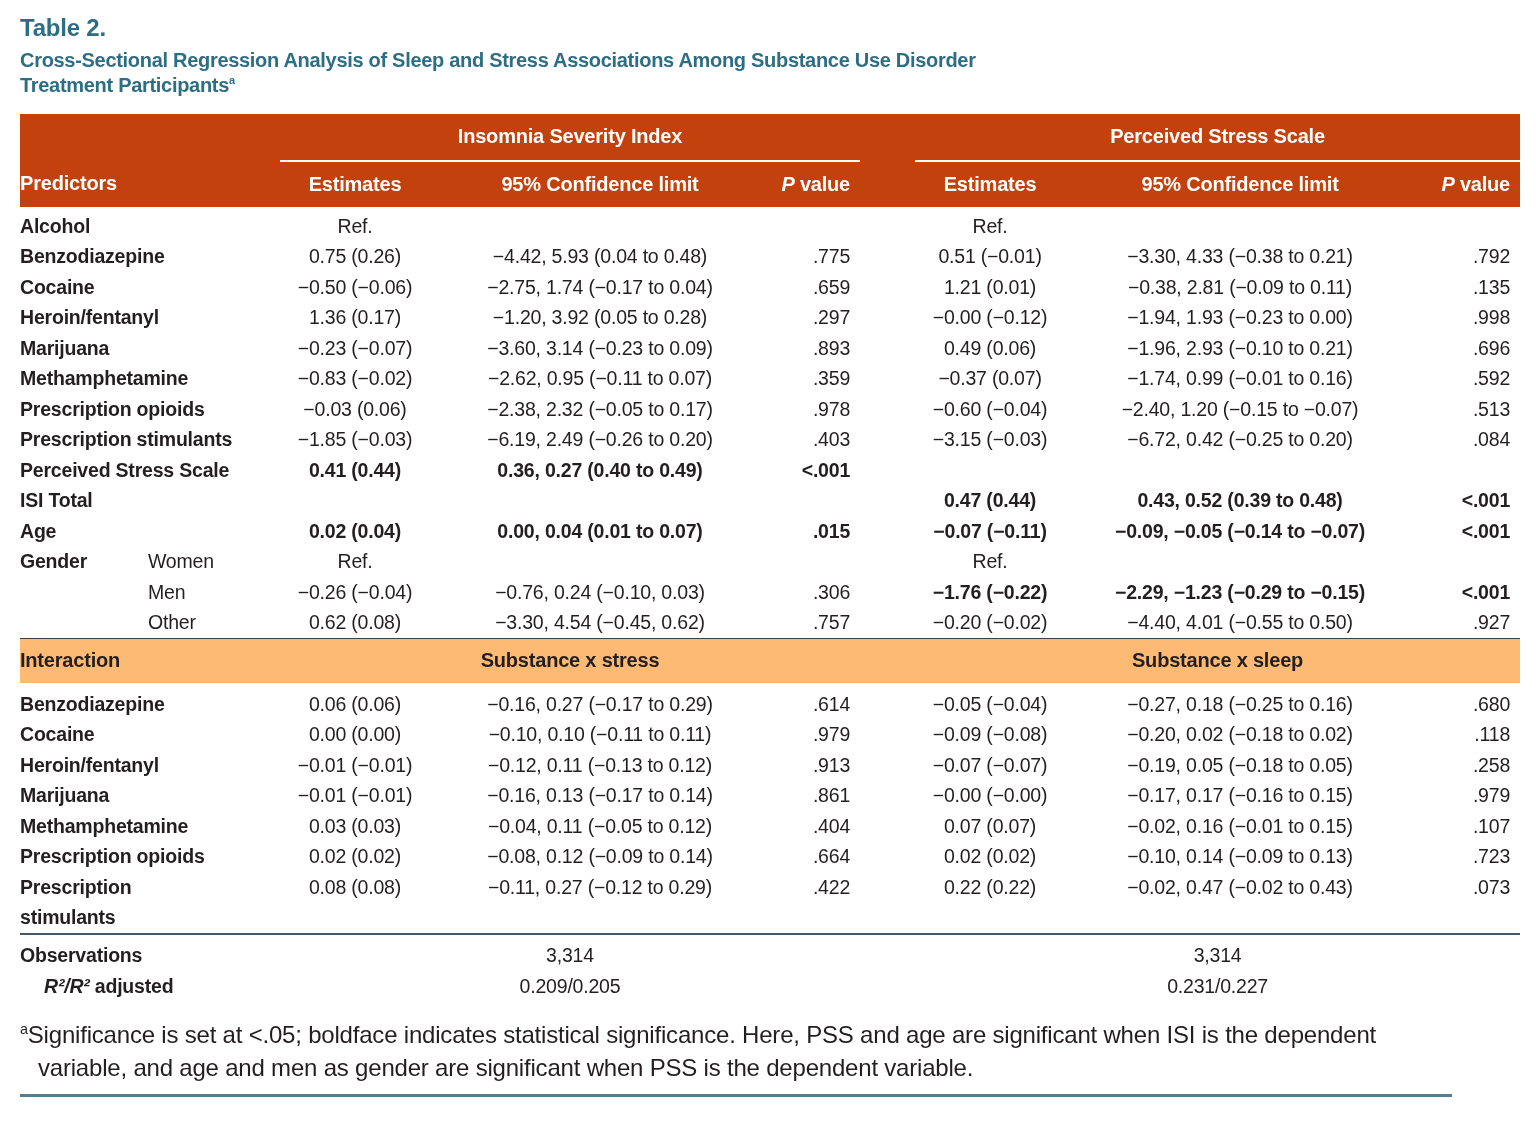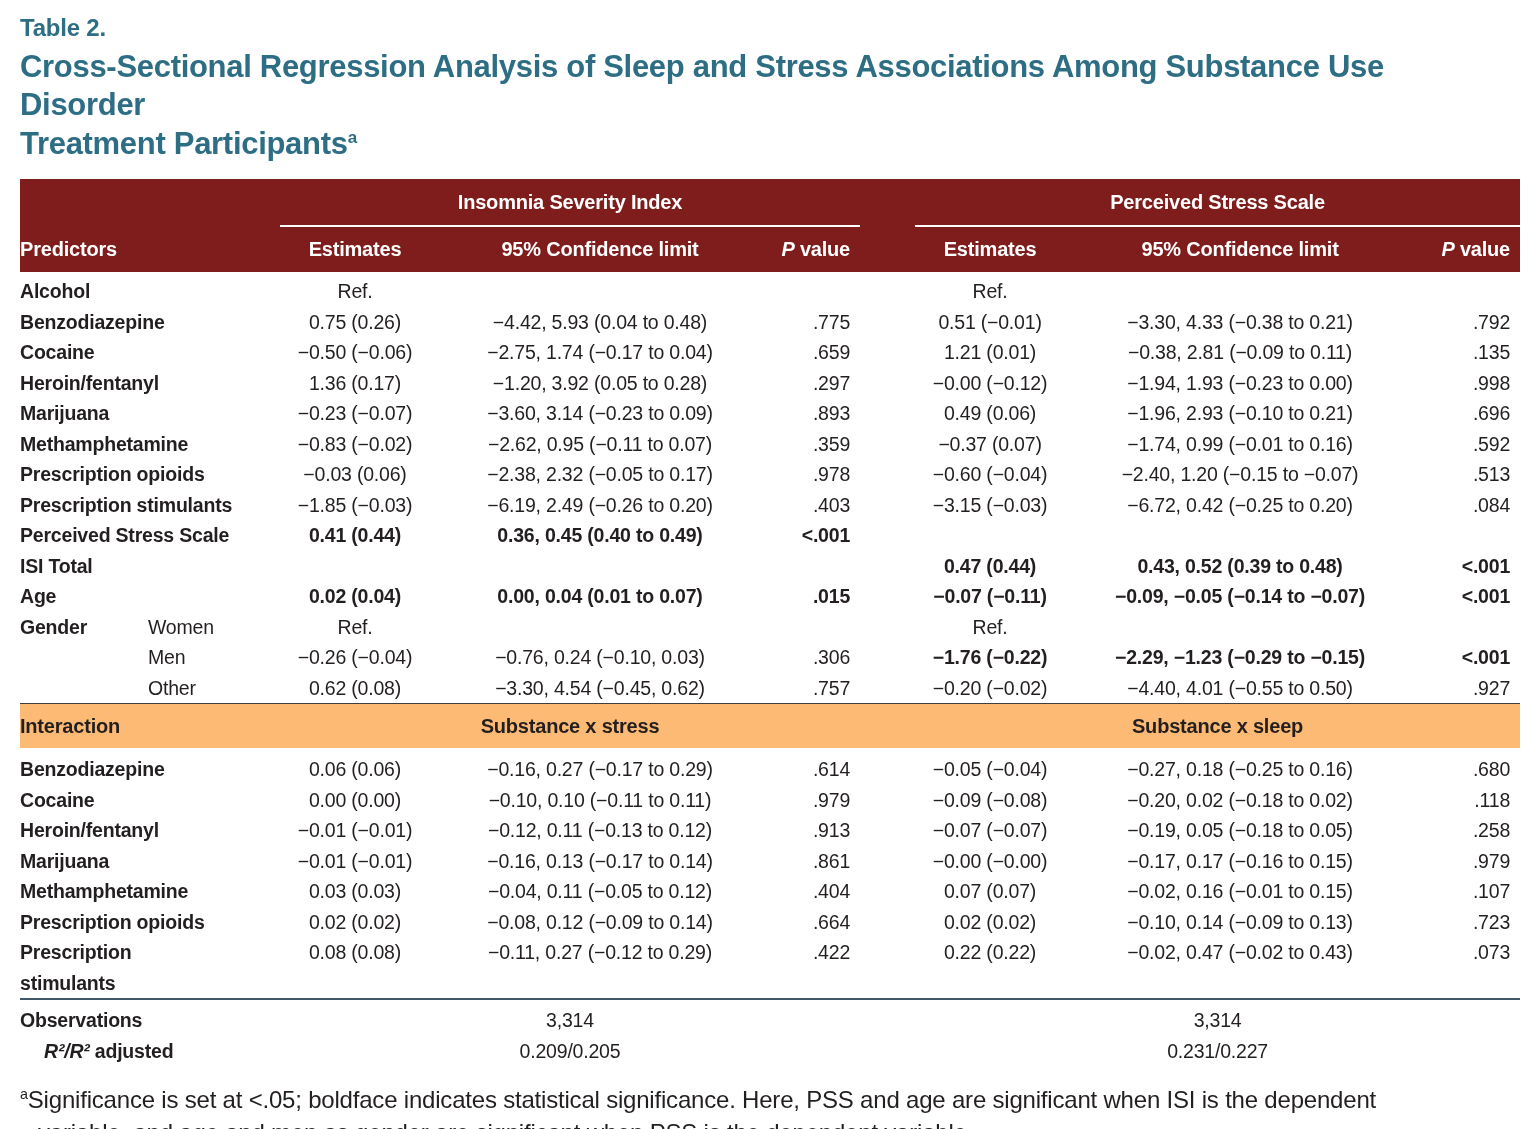--- a/index.html
+++ b/index.html
@@ -1,30 +1,30 @@
 <!DOCTYPE html>
 <html><head>
 <meta charset="utf-8">
 <style>
   html,body{margin:0;padding:0;background:#ffffff;}
   body{font-family:"Liberation Sans","DejaVu Sans",sans-serif;color:#231f20;}
   .page{width:1468px;box-sizing:border-box;padding:6px 16px 0 20px;}
   .table-label{color:#2d6e84;font-weight:700;font-size:24px;padding-top:8px;letter-spacing:-0.2px;}
-  .heading{color:#2d6e84;font-weight:700;font-size:31px;line-height:1.24;margin:6px 0 16px;letter-spacing:-0.3px;}
+  .heading{color:#2d6e84;font-weight:700;font-size:20px;line-height:1.24;margin:6px 0 16px;letter-spacing:-0.3px;}
   .heading sup{font-size:55%;}
   table.data-table{border-collapse:collapse;table-layout:fixed;width:1500px;}
   col.c-pred{width:260px;}
   col.c-est1{width:150px;}
   col.c-ci1{width:340px;}
   col.c-p1{width:90px;}
   col.c-gap{width:55px;}
   col.c-est2{width:150px;}
   col.c-ci2{width:350px;}
   col.c-p2{width:105px;}
-  thead th{background:#7f1d1d;color:#ffffff;font-size:20px;font-weight:700;padding:0;letter-spacing:-0.2px;}
+  thead th{background:#c2410c;color:#ffffff;font-size:20px;font-weight:700;padding:0;letter-spacing:-0.2px;}
   .group-row th{height:46px;vertical-align:middle;text-align:center;}
   .group-row th.group-cell{border-bottom:2px solid #ffffff;}
   .colhead-row th{height:45px;vertical-align:middle;text-align:center;}
   .colhead-row th.predictors{text-align:left;}
   .colhead-row th.p-col{text-align:right;padding-right:10px;}
   td{font-size:19.5px;line-height:30.5px;vertical-align:top;padding:0;letter-spacing:-0.2px;}
   td.pred{position:relative;text-align:left;}
   .plabel{font-weight:700;white-space:pre-line;}
   .psub{font-weight:400;position:absolute;left:128px;top:0;}
   td.est{text-align:center;}
@@ -160,21 +160,21 @@
           <td class="ci">−6.19, 2.49 (−0.26 to 0.20)</td>
           <td class="p">.403</td>
           <td class="gap"></td>
           <td class="est">−3.15 (−0.03)</td>
           <td class="ci">−6.72, 0.42 (−0.25 to 0.20)</td>
           <td class="p">.084</td>
         </tr>
         <tr>
           <td class="pred"><span class="plabel">Perceived Stress Scale</span></td>
           <td class="est b">0.41 (0.44)</td>
-          <td class="ci b">0.36, 0.45 (0.40 to 0.49)</td>
+          <td class="ci b">0.36, 0.27 (0.40 to 0.49)</td>
           <td class="p b">&lt;.001</td>
           <td class="gap"></td>
           <td class="est"></td>
           <td class="ci"></td>
           <td class="p"></td>
         </tr>
         <tr>
           <td class="pred"><span class="plabel">ISI Total</span></td>
           <td class="est"></td>
           <td class="ci"></td>

